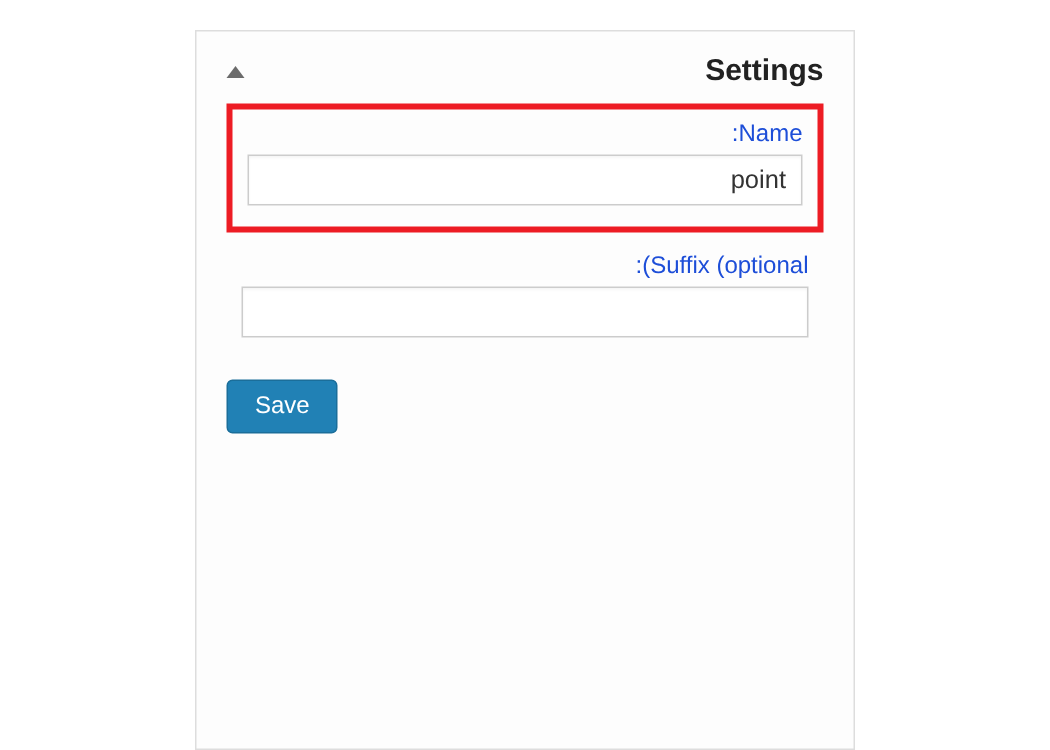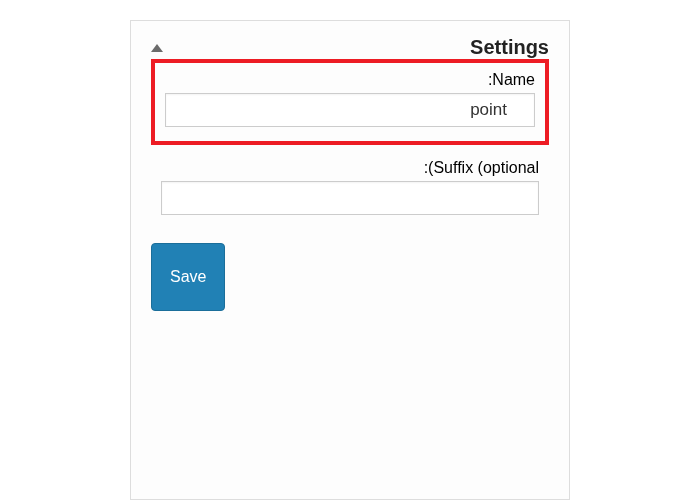--- a/index.html
+++ b/index.html
@@ -15,20 +15,21 @@
     .panel {
       width: 440px;
       border: 1px solid #ddd;
       background: #fdfdfd;
       padding: 15px 20px 25px 20px;
     }
     .panel-header {
       display: flex;
       justify-content: space-between;
       align-items: center;
+      margin-bottom: 10px;
     }
     .collapse-icon {
       width: 0;
       height: 0;
       border-left: 6px solid transparent;
       border-right: 6px solid transparent;
       border-bottom: 8px solid #6b6b6b;
       cursor: pointer;
     }
     .panel-title {
@@ -39,42 +40,42 @@
     .field-group {
       padding: 8px 10px 14px 10px;
       margin-bottom: 6px;
     }
     .field-group.highlighted {
       border: 4px solid #ed1c24;
     }
     .field-label {
       display: block;
       text-align: right;
-      color: #000000;
+      color: #1d4ed8;
       font-size: 16px;
       margin-bottom: 4px;
     }
     .text-input {
       width: 100%;
       height: 34px;
       border: 1px solid #ccc;
-      padding: 4px 27px;
+      padding: 4px 10px;
       font-size: 17px;
       text-align: right;
       color: #333;
       background: #fff;
       box-shadow: inset 0 1px 2px rgba(0,0,0,0.05);
     }
     .save-button {
       margin-top: 8px;
       background: #2181b5;
       color: #fff;
       border: 1px solid #1b6e9a;
       border-radius: 4px;
-      padding: 24px 18px;
+      padding: 8px 18px;
       font-size: 16px;
       cursor: pointer;
     }
   </style>
 </head>
 <body>
 
 <div class="panel">
   <div class="panel-header">
     <div class="collapse-icon"></div>

